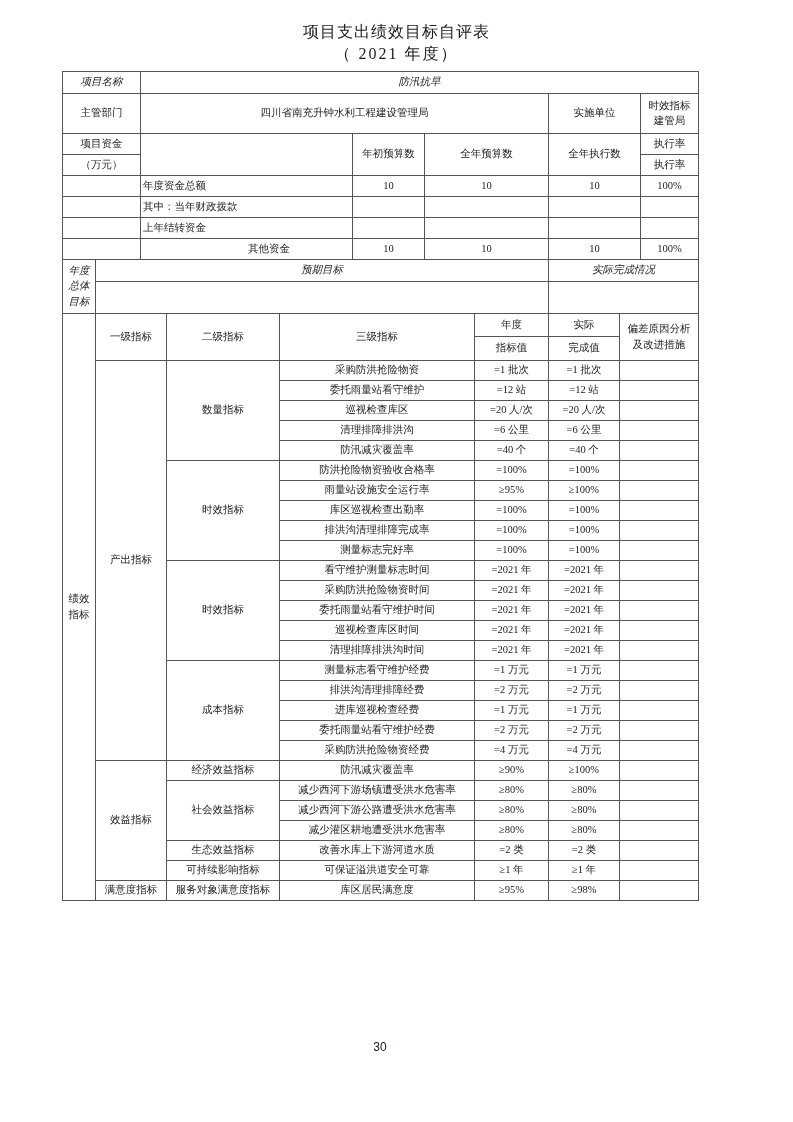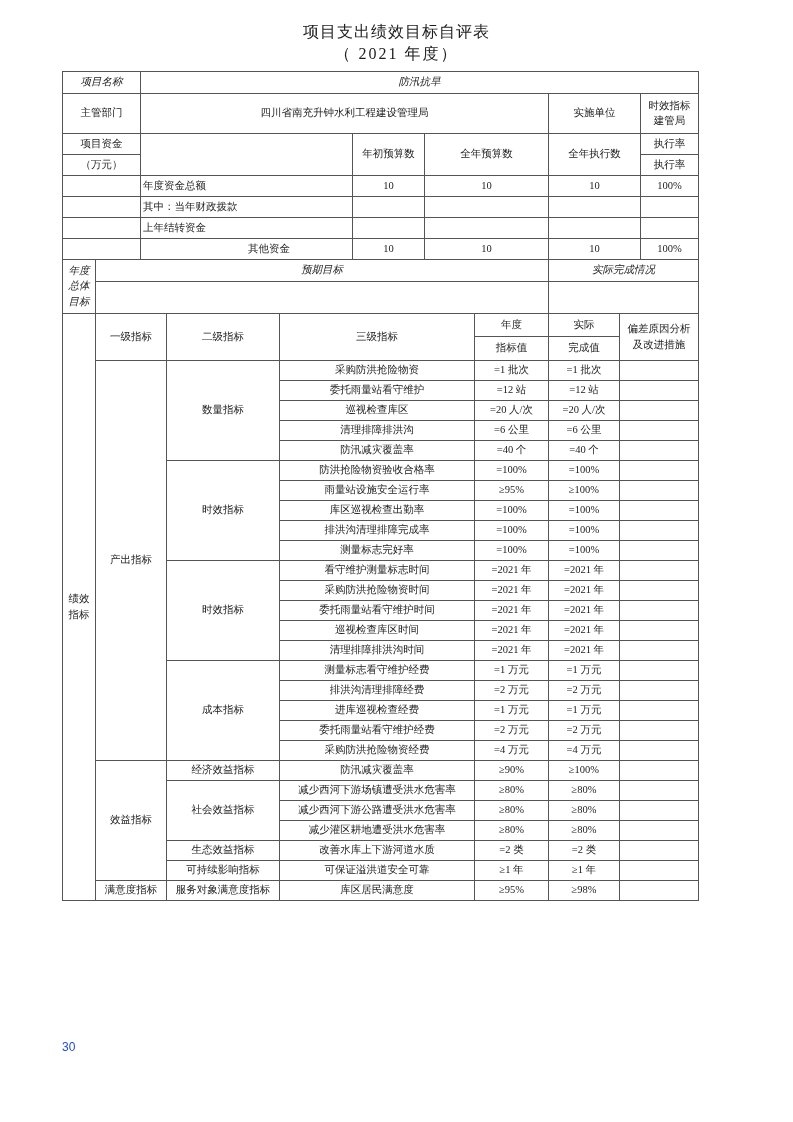--- a/index.html
+++ b/index.html
@@ -22,22 +22,22 @@
     padding:0 2px;overflow:hidden;line-height:1.45;
   }
   td.left{text-align:left;}
   .ind1{}
   .ind2{}
   .ind3{}
   .ind4{padding-left:107px;}
   tr.h22{height:22px;font-style:italic;} tr.h40{height:40px;} tr.h21{height:21px;}
   tr.h32{height:32px;} tr.h23{height:23px;} tr.h24{height:24px;} tr.h20{height:20px;}
   .pagenum{
-    position:absolute;top:1040px;left:62px;width:636px;text-align:left;
-    font-size:12px;font-family:"Liberation Sans","DejaVu Sans",sans-serif;color:#1d4ed8;
+    position:absolute;top:1040px;left:62px;width:636px;text-align:center;
+    font-size:12px;font-family:"Liberation Sans","DejaVu Sans",sans-serif;color:#0f172a;
   }
 </style>
 </head>
 <body>
 
 <div class="title">项目支出绩效目标自评表</div>
 <div class="subtitle">（ 2021 年度）</div>
 
 <table class="form">
   <colgroup>

